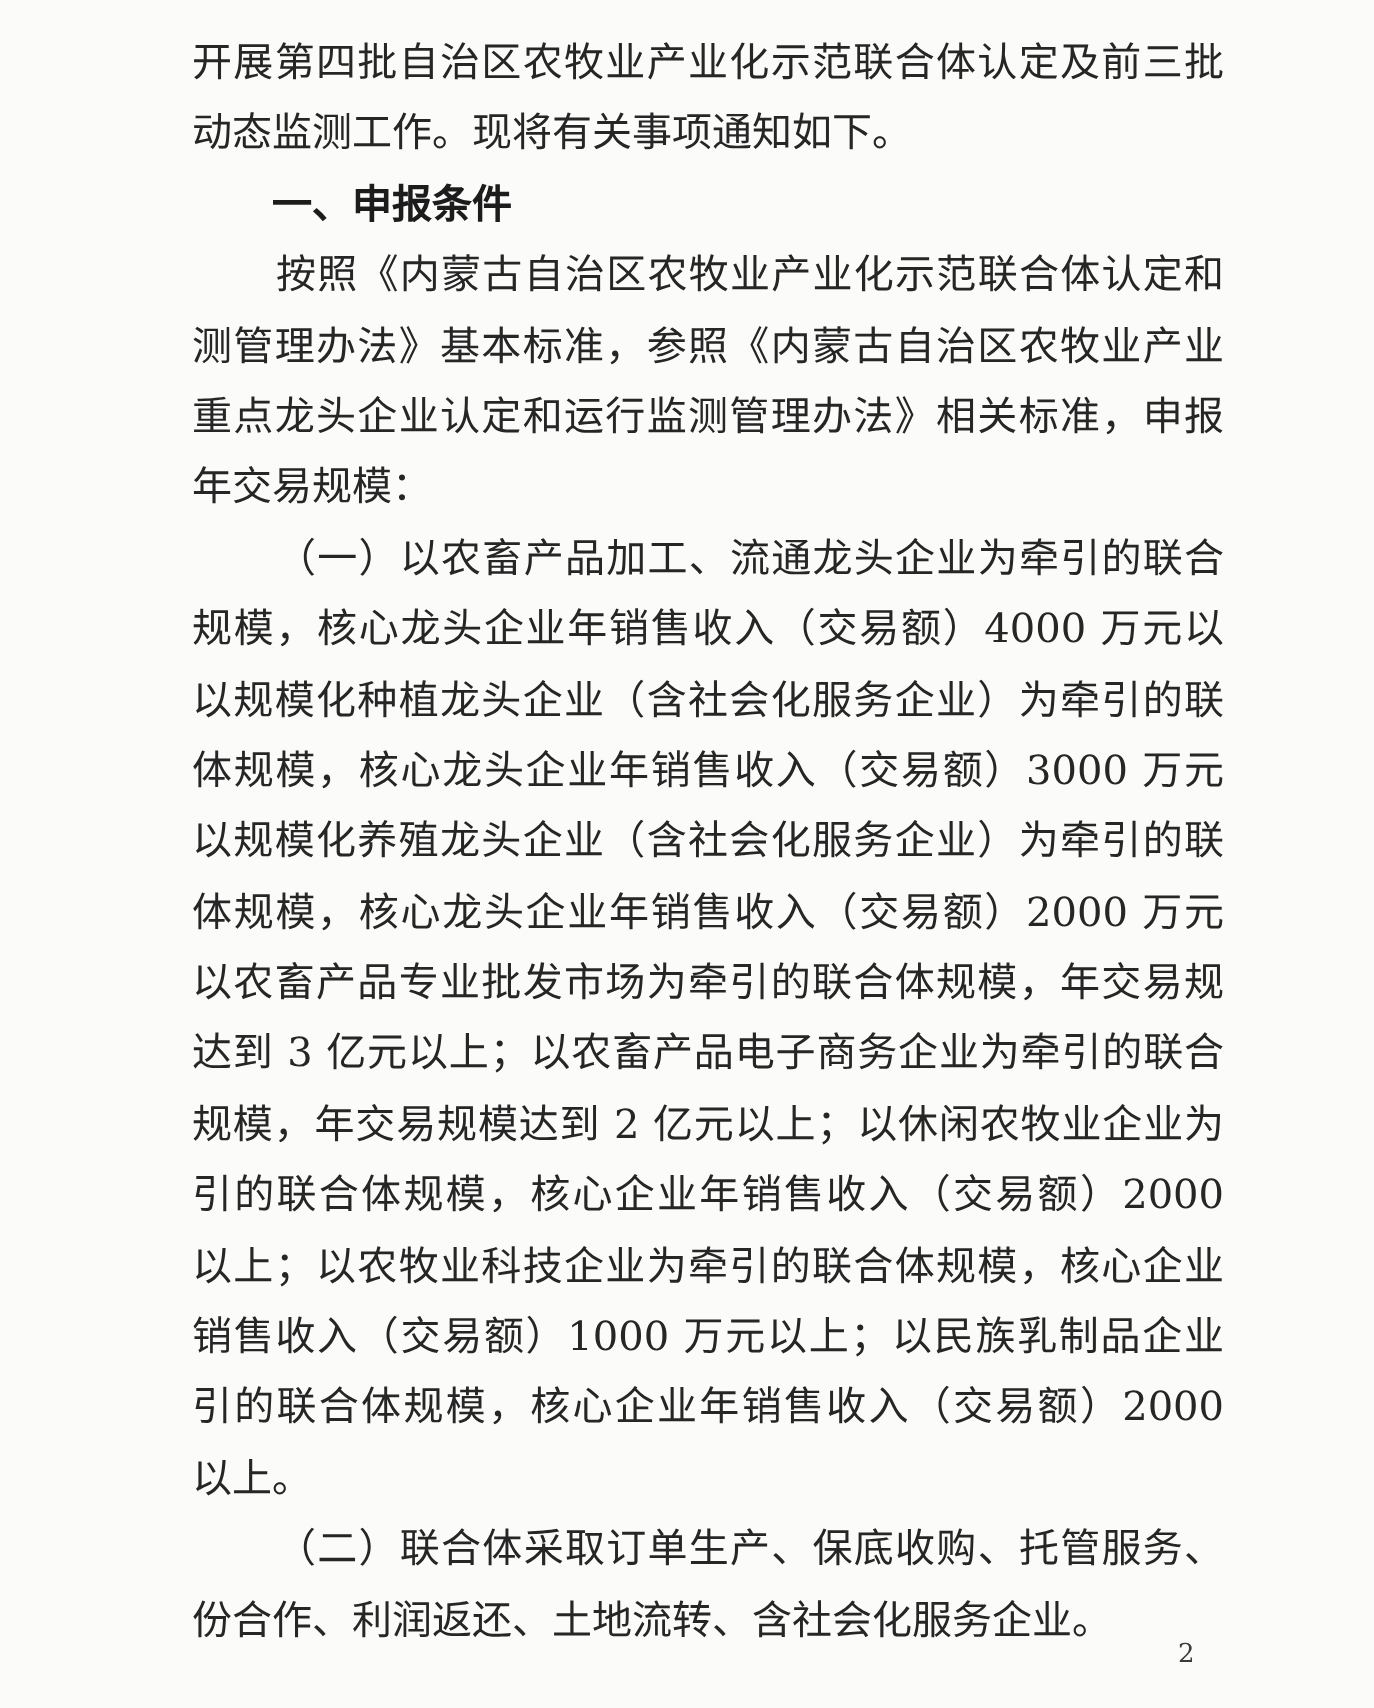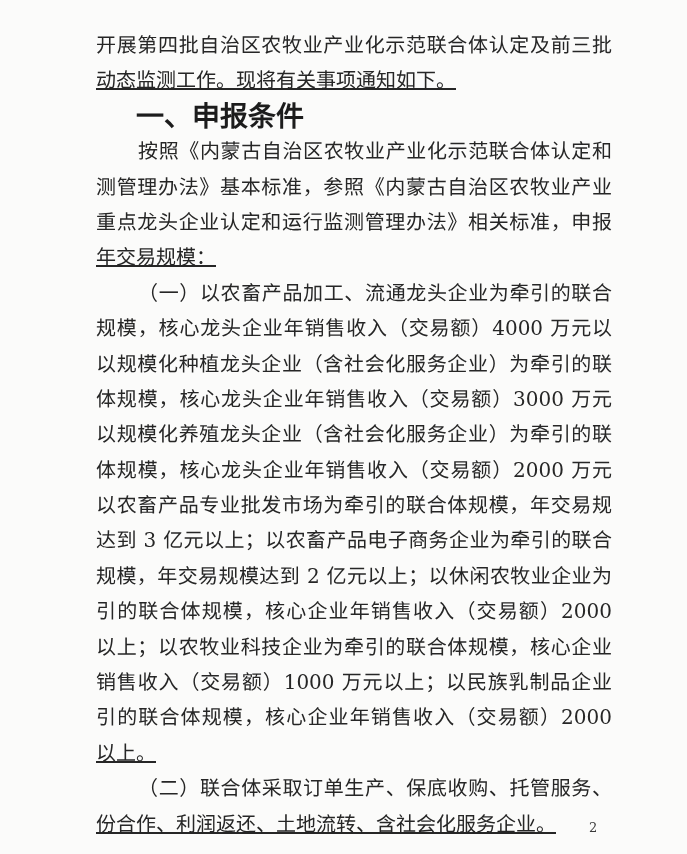--- a/index.html
+++ b/index.html
@@ -10,48 +10,47 @@
   .page {
     position: relative;
     width: 687px;
     height: 854px;
     background: #fbfbfa;
     overflow: hidden;
   }
   .content {
     position: absolute;
     left: 96px;
-    top: 28px;
+    top: 14px;
     width: 516px;
   }
   .ln {
     font-family: "DejaVu Serif", "Liberation Serif", serif;
     font-size: 20px;
     line-height: 35.4px;
     height: 35.4px;
     color: #262626;
     overflow: hidden;
   }
   .j {
     text-align: justify;
     text-align-last: justify;
     text-justify: inter-character;
   }
   .end {
     text-align: right;
     text-align-last: left;
-    text-decoration: underline;
   }
   .indent {
     text-indent: 42px;
   }
   .heading {
     font-family: "DejaVu Sans", "Liberation Sans", sans-serif;
     font-weight: 700;
-    font-size: 28px;
+    font-size: 20px;
     text-indent: 40px;
     margin: 0;
     color: #1c1c1c;
     text-align: right;
     text-align-last: left;
   }
   .page-number {
     position: absolute;
     left: 589px;
     top: 820px;

